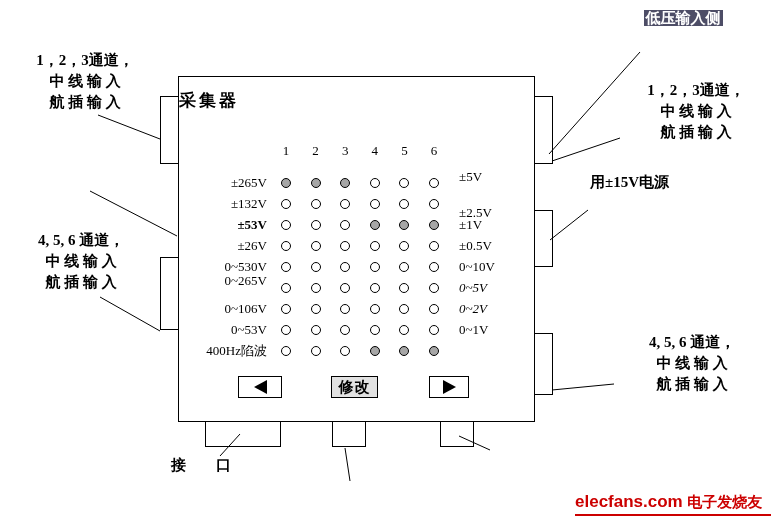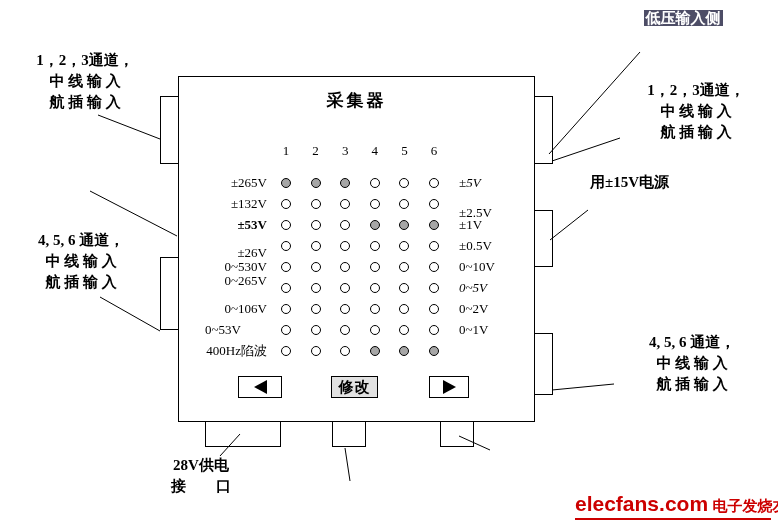--- a/index.html
+++ b/index.html
@@ -11,21 +11,21 @@
   .leaders { position:absolute; left:0; top:0; z-index:3; pointer-events:none; }
   .leaders line { stroke:#000; stroke-width:1; }
 
   .tab { position:absolute; border:1px solid #000; background:#fff; z-index:1; }
 
   .box {
     position:absolute; left:178px; top:76px; width:357px; height:346px;
     border:1px solid #000; background:#fff; z-index:2;
   }
   .box-title {
-    position:absolute; top:12px; left:0; width:100%; text-align:center;
+    position:absolute; top:12px; left:0; width:100%; text-align:left;
     font-size:17px; font-weight:bold; letter-spacing:3px;
   }
   .grid { position:absolute; left:0; top:0; right:0; bottom:0; }
   .col-num { position:absolute; width:20px; height:16px; text-align:center; font-size:13px; line-height:16px; }
   .row-label { position:absolute; height:16px; font-size:13px; line-height:16px; }
   .row-label.left  { left:0; width:88px; text-align:right; }
   .row-label.right { left:280px; width:72px; text-align:left; }
   .led {
     position:absolute; width:10px; height:10px; border:1px solid #000;
     border-radius:50%; background:#fff;
@@ -45,21 +45,21 @@
   .tri-right { border-left:13px solid #000; }
 
   .ann { position:absolute; z-index:4; font-size:15px; font-weight:bold; line-height:21px; }
   .ann.center { text-align:center; }
   .hl { background:var(--hl-bg,#4d4d66); color:#fff; padding:0 2px;margin-top:24px; }
 
   .watermark {
     position:absolute; left:575px; top:492px; z-index:4; white-space:nowrap;
     font-family:"Liberation Sans","DejaVu Sans",sans-serif;
   }
-  .wm-brand, .wm-tld { color:var(--wm-red,#cc0000); font-weight:bold; font-size:21px;margin-top:24px; }
+  .wm-brand, .wm-tld { color:var(--wm-red,#cc0000); font-weight:bold; font-size:17px;margin-top:24px; }
   .wm-suffix { color:var(--wm-red,#cc0000); font-weight:bold; font-size:15px;
                font-family:"Liberation Serif","DejaVu Serif",serif; }
   .wm-underline { height:2px; background:var(--wm-red,#cc0000); margin-top:2px; width:196px; }
 </style>
 </head>
 <body>
 
 <div class="canvas">
 
   <svg class="leaders" width="778" height="525">
@@ -87,21 +87,21 @@
   <div class="box">
     <div class="box-title">采集器</div>
     <div class="grid">
         <div class="col-num" style="left: 97px; top: 66px;">1</div>
         <div class="col-num" style="left: 126.6px; top: 66px;">2</div>
         <div class="col-num" style="left: 156.2px; top: 66px;">3</div>
         <div class="col-num" style="left: 185.8px; top: 66px;">4</div>
         <div class="col-num" style="left: 215.4px; top: 66px;">5</div>
         <div class="col-num" style="left: 245px; top: 66px;">6</div>
         <div class="row-label left" style="top: 98px;">±265V</div>
-        <div class="row-label right" style="top: 98px; font-style: italic;">±5V</div>
+        <div class="row-label right" style="top: 92px;">±5V</div>
         <span class="led on" style="left: 102px; top: 101px;"></span>
         <span class="led on" style="left: 131.6px; top: 101px;"></span>
         <span class="led on" style="left: 161.2px; top: 101px;"></span>
         <span class="led" style="left: 190.8px; top: 101px;"></span>
         <span class="led" style="left: 220.4px; top: 101px;"></span>
         <span class="led" style="left: 250px; top: 101px;"></span>
         <div class="row-label left" style="top: 119px;">±132V</div>
         <div class="row-label right" style="top: 128px;">±2.5V</div>
         <span class="led" style="left: 102px; top: 122px;"></span>
         <span class="led" style="left: 131.6px; top: 122px;"></span>
@@ -110,21 +110,21 @@
         <span class="led" style="left: 220.4px; top: 122px;"></span>
         <span class="led" style="left: 250px; top: 122px;"></span>
         <div class="row-label left" style="top: 140px; font-weight: bold;">±53V</div>
         <div class="row-label right" style="top: 140px;">±1V</div>
         <span class="led" style="left: 102px; top: 143px;"></span>
         <span class="led" style="left: 131.6px; top: 143px;"></span>
         <span class="led" style="left: 161.2px; top: 143px;"></span>
         <span class="led on" style="left: 190.8px; top: 143px;"></span>
         <span class="led on" style="left: 220.4px; top: 143px;"></span>
         <span class="led on" style="left: 250px; top: 143px;"></span>
-        <div class="row-label left" style="top: 168px;">±26V</div>
+        <div class="row-label left" style="top: 161px;">±26V</div>
         <div class="row-label right" style="top: 161px;">±0.5V</div>
         <span class="led" style="left: 102px; top: 164px;"></span>
         <span class="led" style="left: 131.6px; top: 164px;"></span>
         <span class="led" style="left: 161.2px; top: 164px;"></span>
         <span class="led" style="left: 190.8px; top: 164px;"></span>
         <span class="led" style="left: 220.4px; top: 164px;"></span>
         <span class="led" style="left: 250px; top: 164px;"></span>
         <div class="row-label left" style="top: 182px;">0~530V</div>
         <div class="row-label right" style="top: 182px;">0~10V</div>
         <span class="led" style="left: 102px; top: 185px;"></span>
@@ -135,28 +135,28 @@
         <span class="led" style="left: 250px; top: 185px;"></span>
         <div class="row-label left" style="top: 196px;">0~265V</div>
         <div class="row-label right" style="top: 203px; font-style: italic;">0~5V</div>
         <span class="led" style="left: 102px; top: 206px;"></span>
         <span class="led" style="left: 131.6px; top: 206px;"></span>
         <span class="led" style="left: 161.2px; top: 206px;"></span>
         <span class="led" style="left: 190.8px; top: 206px;"></span>
         <span class="led" style="left: 220.4px; top: 206px;"></span>
         <span class="led" style="left: 250px; top: 206px;"></span>
         <div class="row-label left" style="top: 224px;">0~106V</div>
-        <div class="row-label right" style="top: 224px;">0~2V</div>
+        <div class="row-label right" style="top: 224px; font-style: italic;">0~2V</div>
         <span class="led" style="left: 102px; top: 227px;"></span>
         <span class="led" style="left: 131.6px; top: 227px;"></span>
         <span class="led" style="left: 161.2px; top: 227px;"></span>
         <span class="led" style="left: 190.8px; top: 227px;"></span>
         <span class="led" style="left: 220.4px; top: 227px;"></span>
         <span class="led" style="left: 250px; top: 227px;"></span>
-        <div class="row-label left" style="top: 245px; text-align: center;">0~53V</div>
+        <div class="row-label left" style="top: 245px;">0~53V</div>
         <div class="row-label right" style="top: 245px;">0~1V</div>
         <span class="led" style="left: 102px; top: 248px;"></span>
         <span class="led" style="left: 131.6px; top: 248px;"></span>
         <span class="led" style="left: 161.2px; top: 248px;"></span>
         <span class="led" style="left: 190.8px; top: 248px;"></span>
         <span class="led" style="left: 220.4px; top: 248px;"></span>
         <span class="led" style="left: 250px; top: 248px;"></span>
         <div class="row-label left" style="top: 266px;">400Hz陷波</div>
         <span class="led" style="left: 102px; top: 269px;"></span>
         <span class="led" style="left: 131.6px; top: 269px;"></span>
@@ -203,21 +203,20 @@
     <div>用±15V电源</div>
   </div>
 
   <div class="ann center" style="left:616px;top:332px;width:152px">
     <div>4, 5, 6 通道，</div>
     <div>中 线 输 入</div>
     <div>航 插 输 入</div>
   </div>
 
   <div class="ann center" style="left:155px;top:455px;width:92px">
-    <div>28V供电</div>
     <div>接　　口</div>
   </div>
 
 
 
   <div class="watermark">
     <span class="wm-brand">elecfans</span><span class="wm-tld">.com</span>
     <span class="wm-suffix">电子发烧友</span>
     <div class="wm-underline"></div>
   </div>

